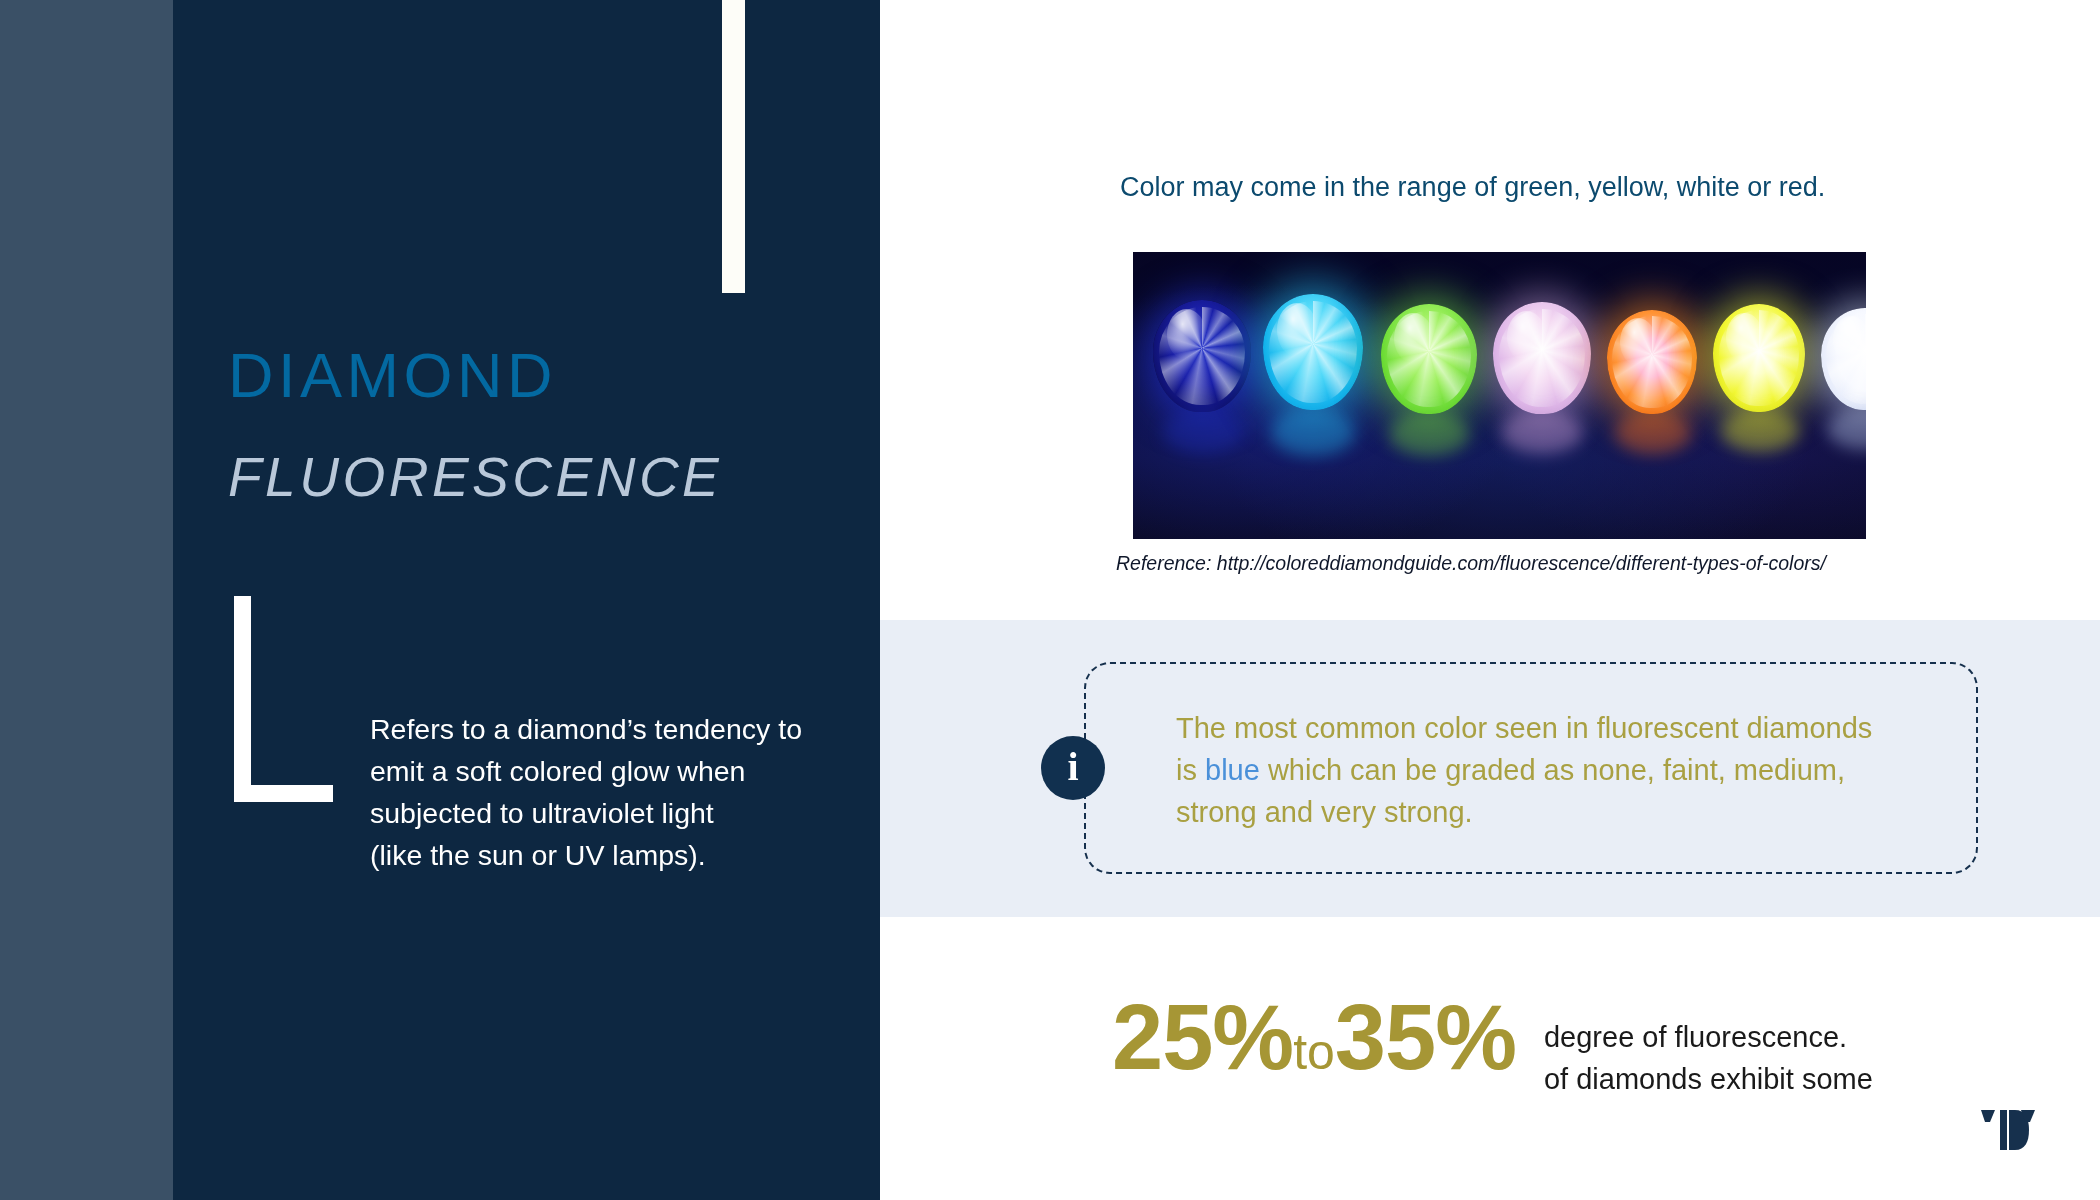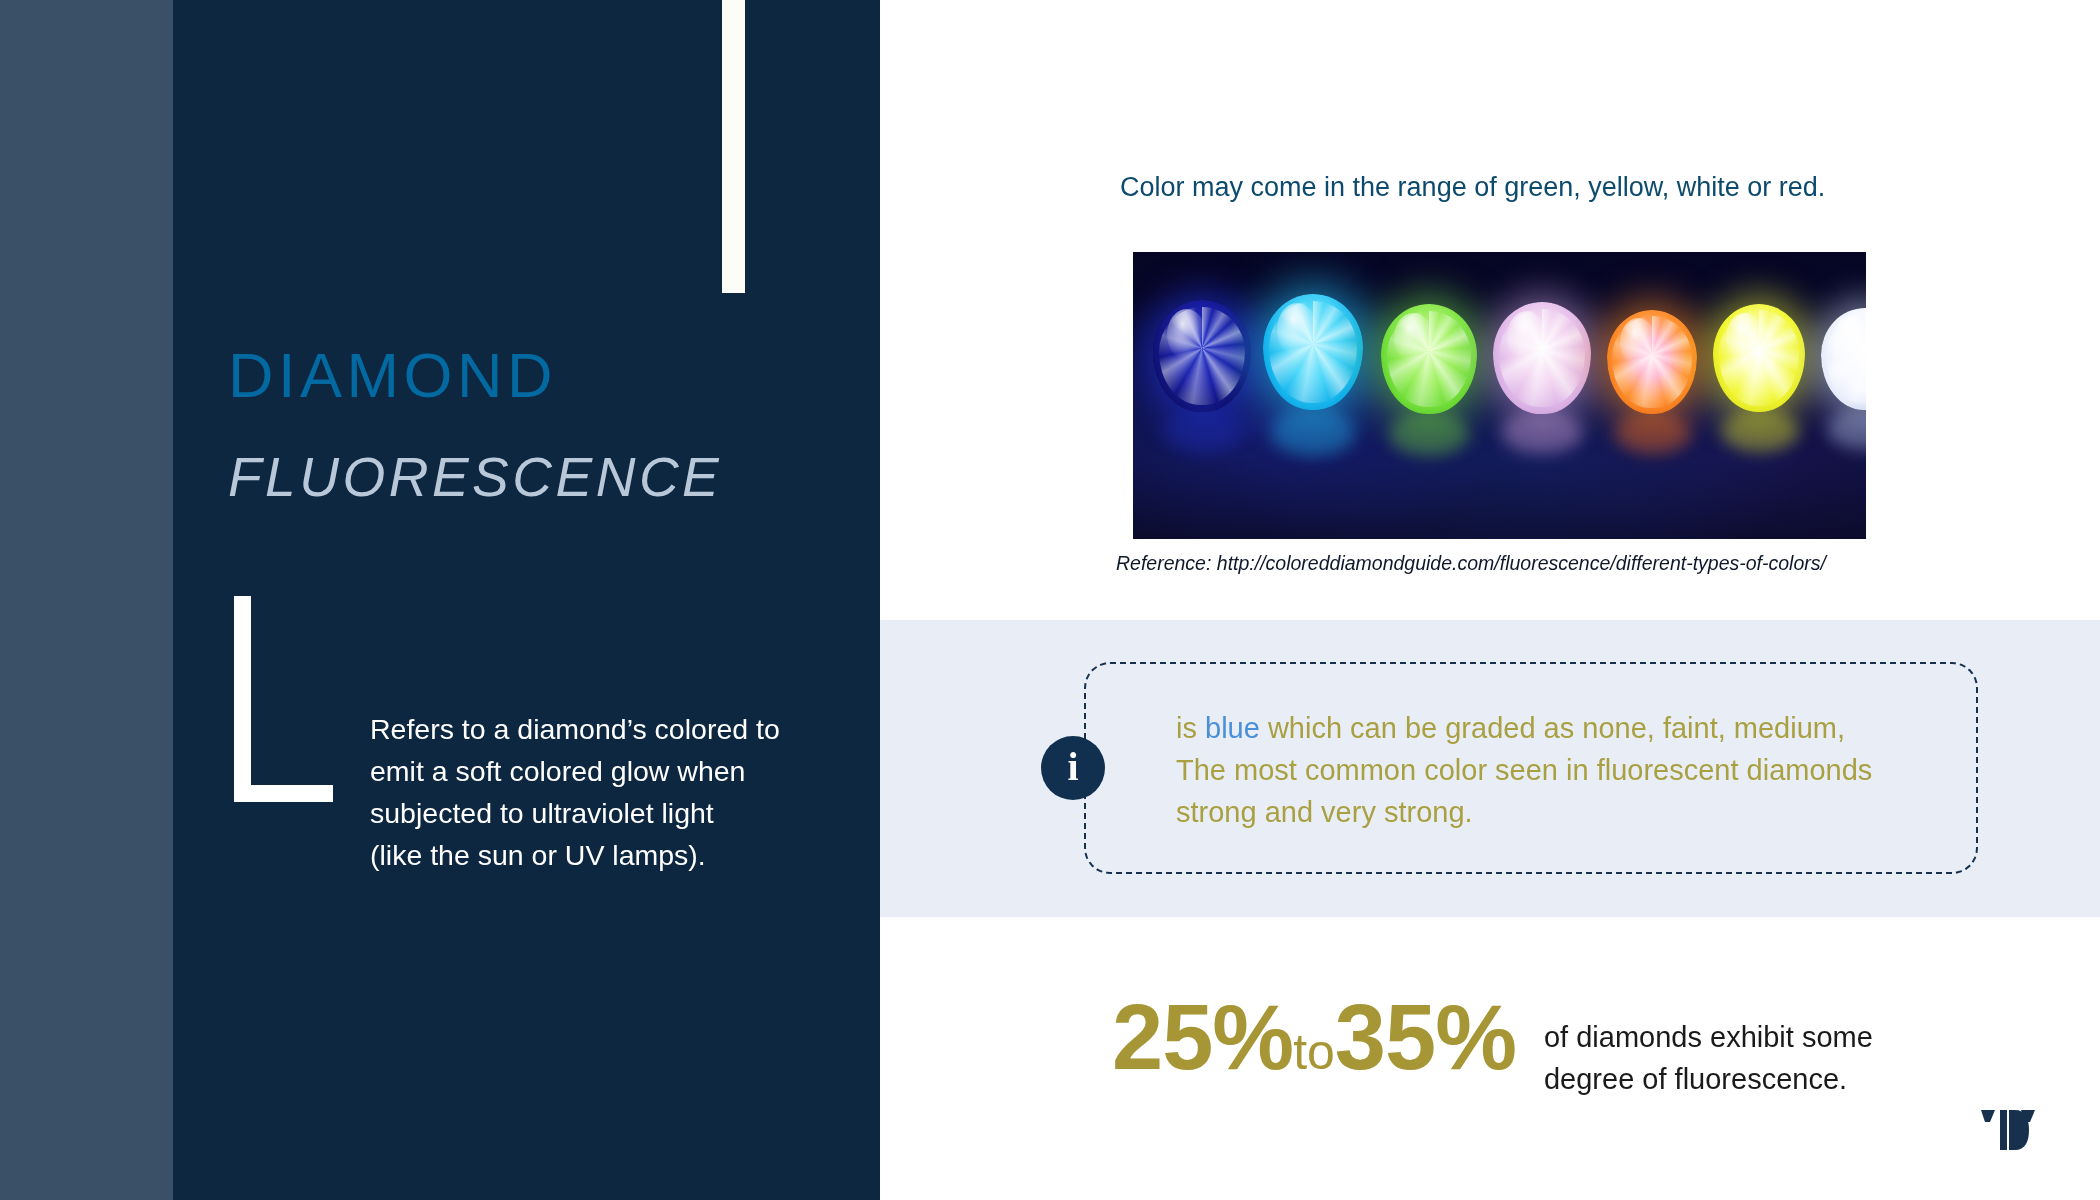--- a/index.html
+++ b/index.html
@@ -89,21 +89,21 @@
 
   <div class="lbracket">
     <div class="v"></div>
     <div class="h"></div>
   </div>
 
   <div class="title-main">DIAMOND</div>
   <div class="title-sub">FLUORESCENCE</div>
 
   <div class="body-copy">
-    <span class="ln">Refers to a diamond’s colored to</span>
+    <span class="ln">Refers to a diamond’s tendency to</span>
     <span class="ln">emit a soft colored glow when</span>
     <span class="ln">subjected to ultraviolet light</span>
     <span class="ln">(like the sun or UV lamps).</span>
   </div>
 
   <div class="lede">Color may come in the range of green, yellow, white or red.</div>
 
   <div class="photo-frame">
     <div class="photo-bg"></div>
 
@@ -166,30 +166,30 @@
 
   <div class="ref-line">Reference: http://coloreddiamondguide.com/fluorescence/different-types-of-colors/</div>
 
   <div class="info-band"></div>
   <div class="dashed-box"></div>
   <div class="info-badge">
     <span class="glyph">i</span>
   </div>
 
   <div class="callout">
+    <span class="ln">The most common color seen in fluorescent diamonds</span>
     <span class="ln"><span>is </span><span class="hl">blue</span><span> which can be graded as none, faint, medium,</span></span>
-    <span class="ln">The most common color seen in fluorescent diamonds</span>
     <span class="ln">strong and very strong.</span>
   </div>
 
   <div class="stat-row">
     <div class="stat-big"><span>25%</span><span class="to">to</span><span>35%</span></div>
     <div class="stat-tail">
+      <span class="ln">degree of fluorescence.</span>
       <span class="ln">of diamonds exhibit some</span>
-      <span class="ln">degree of fluorescence.</span>
     </div>
   </div>
 
   <div class="brandmark">
     <svg viewBox="0 0 64 60" width="64" height="60" aria-hidden="true">
       <path d="M6 10 L20 10 L15 22 L10 22 Z" fill="#16304d"></path>
       <rect x="25" y="10" width="7" height="40" fill="#16304d"></rect>
       <path d="M34 10 L40 10 C50 10 54 18 54 30 C54 42 50 50 40 50 L34 50 Z" fill="#16304d"></path>
       <path d="M46 10 L60 10 L55 22 L50 22 Z" fill="#16304d"></path>
     </svg>

